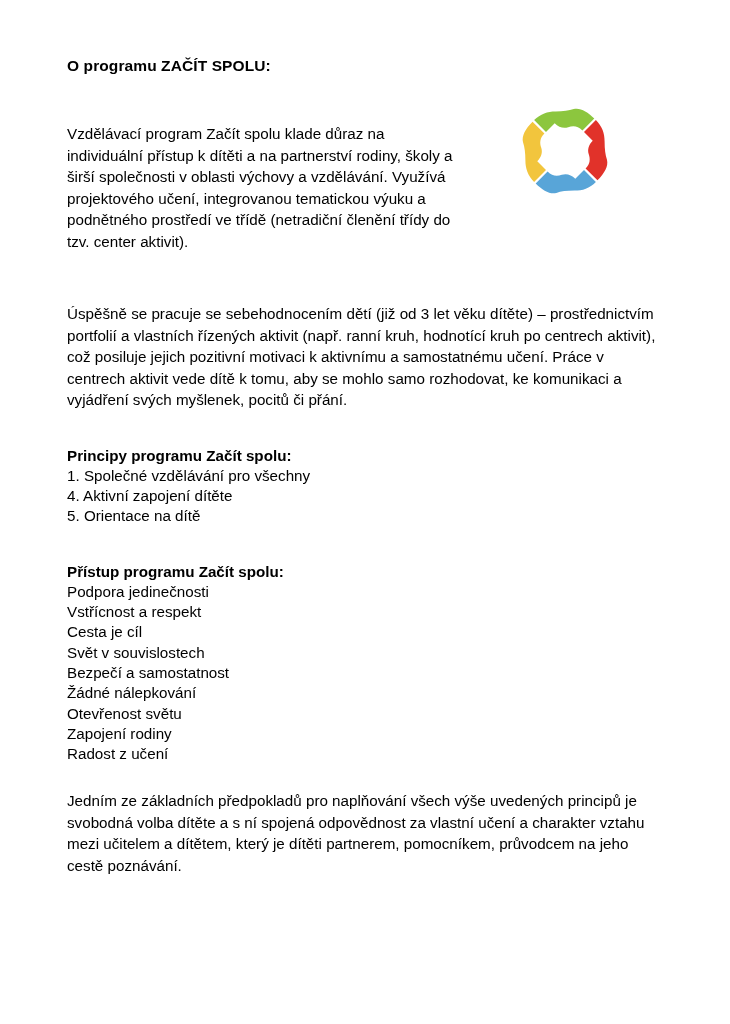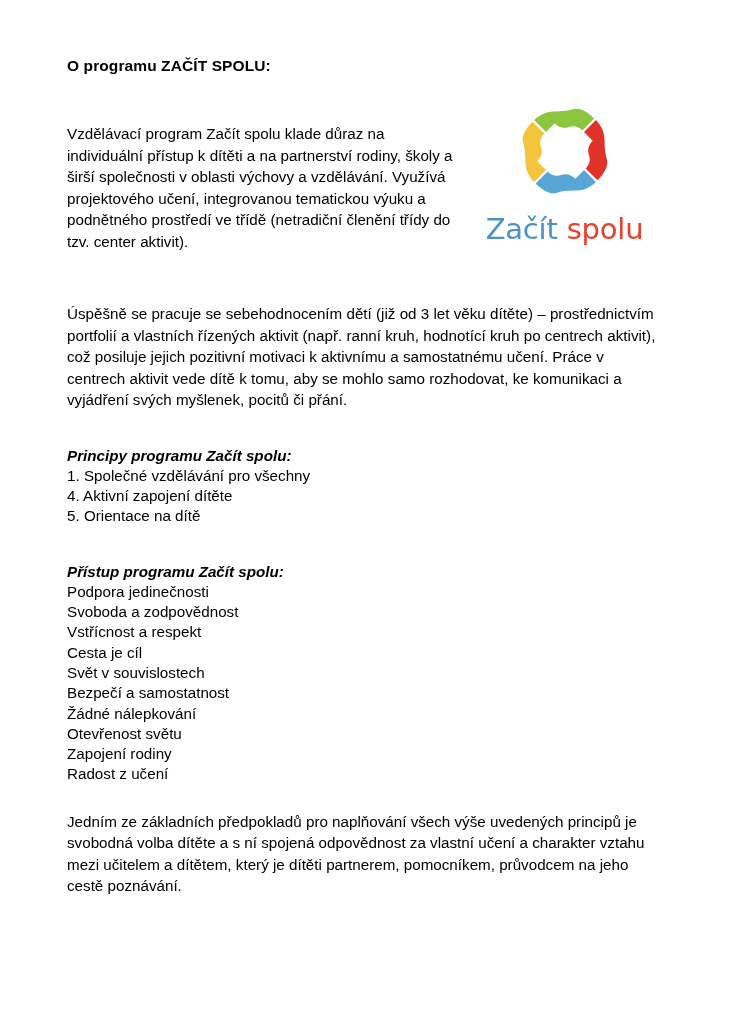--- a/index.html
+++ b/index.html
@@ -81,21 +81,20 @@
   }
   .para-2 { margin-top: 40px; }
   .para-final { margin-top: 26px; }
 
   .section { margin-top: 34px; }
   .section-heading {
     font-size: 15.2px;
     font-weight: bold;
     line-height: 21px;
     margin: 0;
-    font-style: italic;
   }
   .plain-list {
     list-style: none;
     margin: 0;
     padding: 0;
   }
   .plain-list li {
     font-size: 15.2px;
     line-height: 20.3px;
     margin: 0;
@@ -122,44 +121,39 @@
 
           <path d="M96 22 L96 52 C84 52 78 58 74 66 C70 74 62 78 52 78 L52 100 L22 100
                    C22 84 28 72 38 62 C48 52 54 44 58 36 C64 26 78 22 96 22 Z" fill="#8cc63e" transform="rotate(45 100 100)"></path>
 
           <path d="M96 22 L96 52 C84 52 78 58 74 66 C70 74 62 78 52 78 L52 100 L22 100
                    C22 84 28 72 38 62 C48 52 54 44 58 36 C64 26 78 22 96 22 Z" fill="#e1322a" transform="rotate(135 100 100)"></path>
 
           <path d="M96 22 L96 52 C84 52 78 58 74 66 C70 74 62 78 52 78 L52 100 L22 100
                    C22 84 28 72 38 62 C48 52 54 44 58 36 C64 26 78 22 96 22 Z" fill="#58a5d8" transform="rotate(225 100 100)"></path>
         </svg>
-        <div class="logo-word">
-          <span class="w1">Začít</span>
-          <span class="w2">spolu</span>
-        </div>
       </div>
 
     </div>
 
     <p class="para para-2">Úspěšně se pracuje se sebehodnocením dětí (již od 3 let věku dítěte) – prostřednictvím portfolií a vlastních řízených aktivit (např. ranní kruh, hodnotící kruh po centrech aktivit), což posiluje jejich pozitivní motivaci k aktivnímu a samostatnému učení. Práce v centrech aktivit vede dítě k tomu, aby se mohlo samo rozhodovat, ke komunikaci a vyjádření svých myšlenek, pocitů či přání.</p>
 
     <div class="section">
       <p class="section-heading">Principy programu Začít spolu:</p>
       <ul class="plain-list num-list">
         <li>1. Společné vzdělávání pro všechny</li>
         <li>4. Aktivní zapojení dítěte</li>
         <li>5. Orientace na dítě</li>
       </ul>
     </div>
 
     <div class="section">
       <p class="section-heading">Přístup programu Začít spolu:</p>
       <ul class="plain-list">
         <li>Podpora jedinečnosti</li>
-        <li>Svoboda a zodpovědnost</li>
         <li>Vstřícnost a respekt</li>
         <li>Cesta je cíl</li>
         <li>Svět v souvislostech</li>
         <li>Bezpečí a samostatnost</li>
         <li>Žádné nálepkování</li>
         <li>Otevřenost světu</li>
         <li>Zapojení rodiny</li>
         <li>Radost z učení</li>
       </ul>
     </div>

